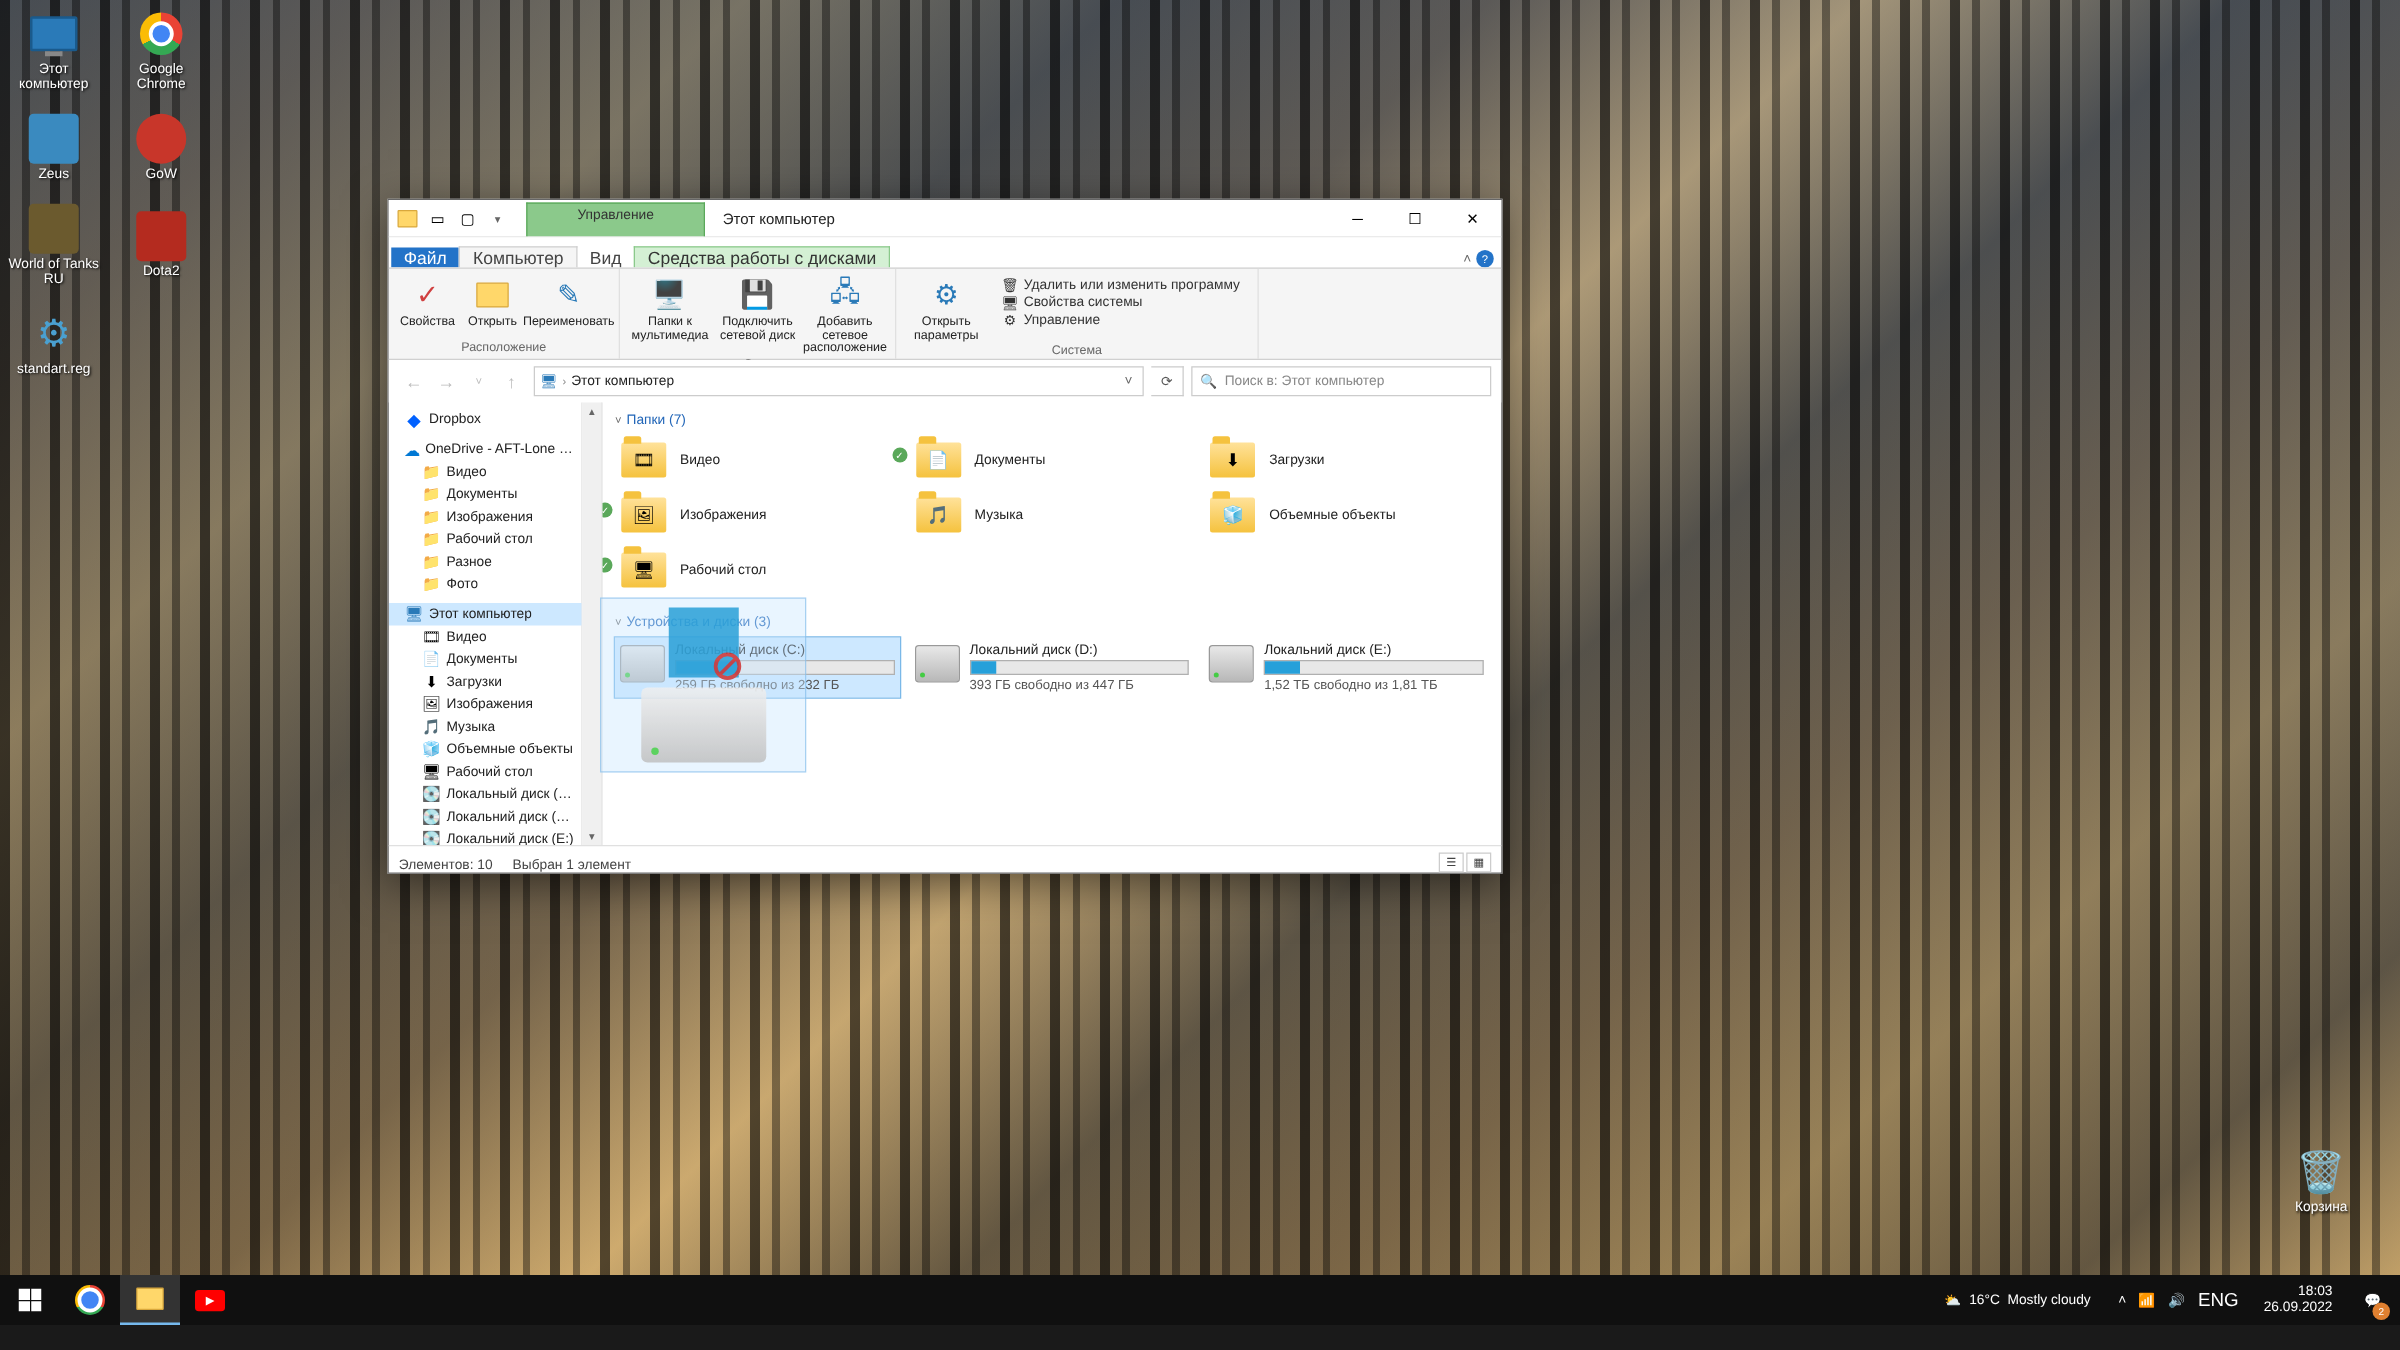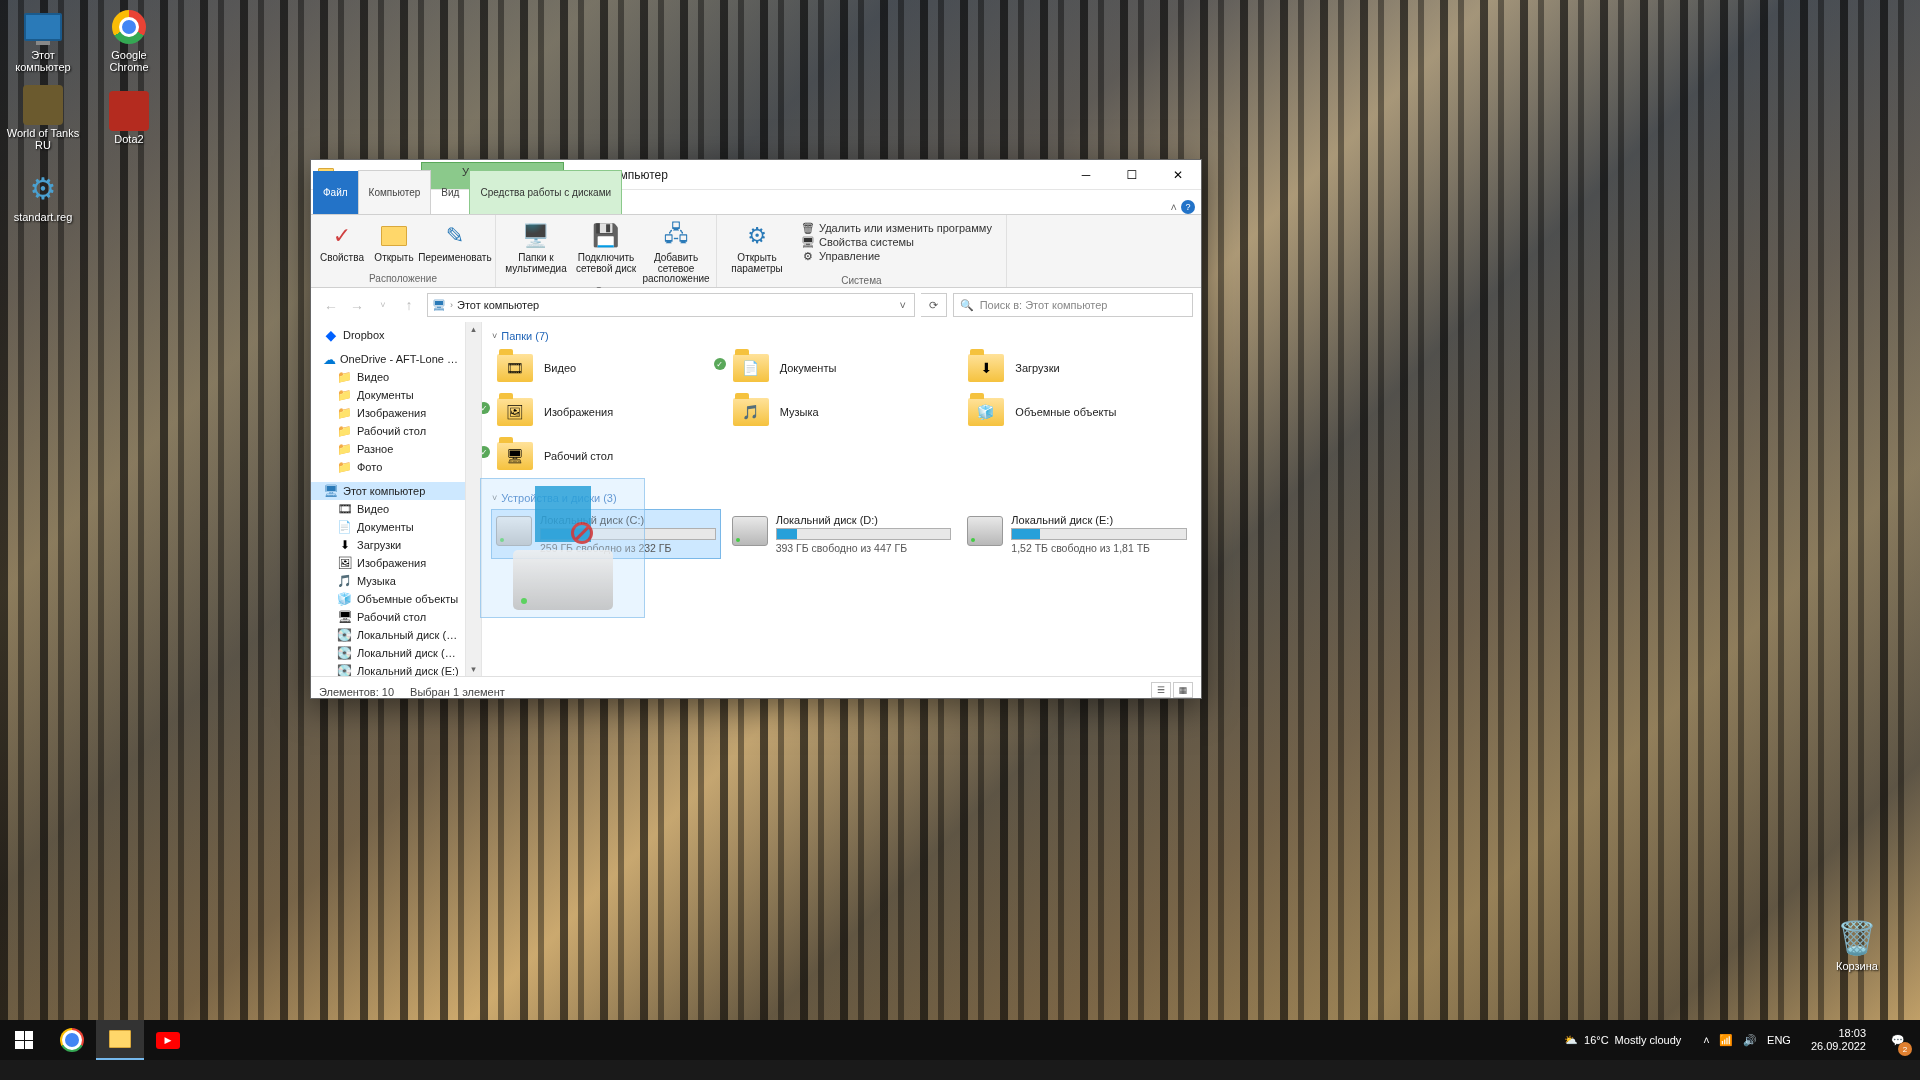--- a/index.html
+++ b/index.html
@@ -20,21 +20,21 @@
 .titlebar{height:30px;display:flex;align-items:center;background:#fff;border-bottom:1px solid #e5e5e5}
 .qat{display:flex;align-items:center;gap:2px;padding:0 4px}
 .qat-btn{width:22px;height:22px;display:flex;align-items:center;justify-content:center;font-size:12px}
 .qat-folder{width:16px;height:14px;background:#ffd76a;border:1px solid #d9a83c;border-radius:1px}
 .title-tabs{display:flex;height:100%;margin-left:8px}
 .context-tab{background:#8bc98b;border:1px solid #5aa85a;border-bottom:none;padding:3px 40px;font-size:11px;color:#333;margin-top:2px}
 .title-text{padding:0 14px;display:flex;align-items:center;font-size:12px;color:#222}
 .win-controls{margin-left:auto;display:flex;height:100%}
 .win-btn{width:46px;display:flex;align-items:center;justify-content:center;font-size:12px}
 .ribbon-tabs{height:24px;display:flex;align-items:flex-end;background:#fff;padding-left:2px}
-.rtab{padding:16px 10px;font-size:10px;cursor:pointer;color:#444}
+.rtab{padding:0 10px;font-size:14px;cursor:pointer;color:#444}
 .rtab.file{background:#2373c8;color:#fff}
 .rtab.active{border:1px solid #d0d0d0;border-bottom:none;background:#f5f5f5}
 .rtab.context{background:#d4f0d4;border:1px solid #8bc98b;border-bottom:none;color:#333}
 .ribbon-help{margin-left:auto;display:flex;align-items:center;padding-right:6px;gap:4px}
 .help-ico{width:14px;height:14px;border-radius:50%;background:#2373c8;color:#fff;display:flex;align-items:center;justify-content:center;font-size:9px}
 .ribbon-body{height:74px;background:#f5f5f5;border-top:1px solid #d0d0d0;border-bottom:1px solid #d0d0d0;display:flex}
 .rgroup{display:flex;flex-direction:column;padding:2px 6px;border-right:1px solid #e0e0e0}
 .rgroup-items{display:flex;flex:1;align-items:flex-start;gap:2px}
 .rgroup-label{text-align:center;font-size:10px;color:#666;padding:1px 0}
 .ritem{display:flex;flex-direction:column;align-items:center;width:50px;padding-top:3px;cursor:pointer}
@@ -127,20 +127,30 @@
       </div>
       <div class="di">
         <div class="di-icon">
             <div class="chrome-ico"></div>
           </div>
         <div class="di-label">Google Chrome</div>
       </div>
     </div>
     <div class="di-col">
       <div class="di">
+        <div class="di-icon" style="background:#3a8abf;border-radius:4px"></div>
+        <div class="di-label">Zeus</div>
+      </div>
+      <div class="di">
+        <div class="di-icon" style="background:#c8362a;border-radius:50%"></div>
+        <div class="di-label">GoW</div>
+      </div>
+    </div>
+    <div class="di-col">
+      <div class="di">
         <div class="di-icon" style="background:#6b5a2e;border-radius:4px"></div>
         <div class="di-label">World of Tanks RU</div>
       </div>
       <div class="di">
         <div class="di-icon" style="background:#b42b1f;border-radius:4px"></div>
         <div class="di-label">Dota2</div>
       </div>
     </div>
     <div class="di-col">
       <div class="di">
@@ -501,21 +511,21 @@
     <div class="tb-right">
       <div class="weather">
         <span>⛅</span>
         <span>16°C</span>
         <span>Mostly cloudy</span>
       </div>
       <div class="tray">
         <span>˄</span>
         <span>📶</span>
         <span>🔊</span>
-        <span style="font-size:11px">ENG</span>
+        <span style="font-size:15px">ENG</span>
       </div>
       <div class="clock">
         <div>18:03</div>
         <div>26.09.2022</div>
       </div>
       <div class="notif">
         <span>💬</span>
         <div class="notif-badge">2</div>
       </div>
     </div>

